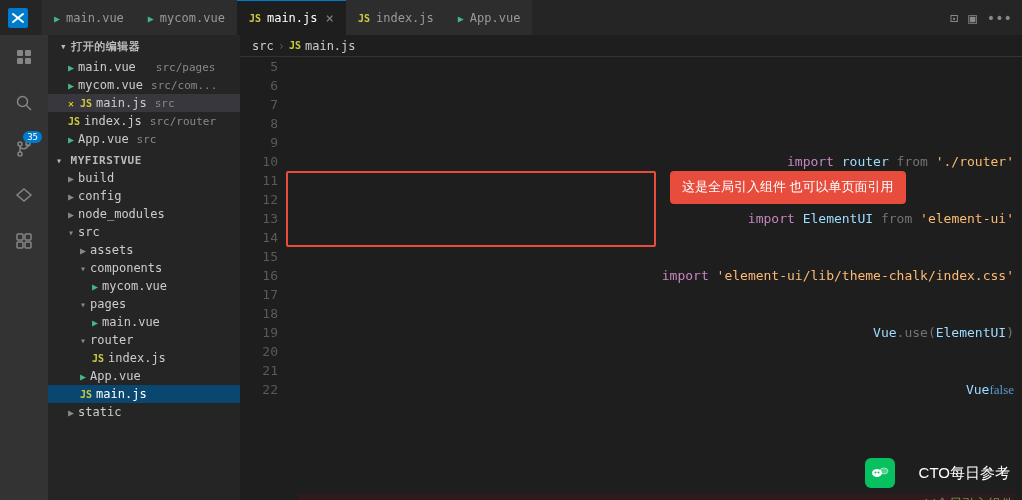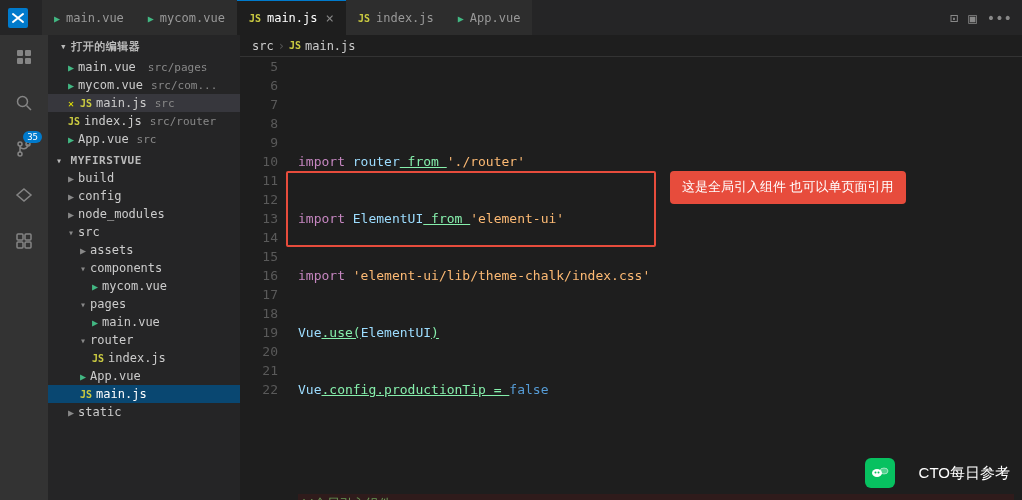--- a/index.html
+++ b/index.html
@@ -187,30 +187,30 @@
       min-width: 50px;
     }
     .code-lines {
       flex: 1;
       line-height: 19px;
       font-size: 13px;
       padding: 0 8px;
       white-space: pre;
       position: relative;
     }
-    .line { height: 19px; display: flex; align-items: center; position: relative; }
+    .line { height: 19px; display: flex; align-items: center; position: relative; justify-content: flex-end; }
     .line.highlighted { background: rgba(255,0,0,0.08); }
 
     
     .kw { color: #c586c0; }
     .str { color: #fdba74; }
     .var { color: #9cdcfe; }
     .cmt { color: #6a9955; }
-    .bool { color: #569cd6; }
-    .plain { color: #86efac; text-decoration: underline; }
+    .bool { color: #569cd6; font-family: Liberation Serif, serif; }
+    .plain { color: #737373; }
 
     
     .annotation-box {
       position: absolute;
       border: 2px solid #e74c3c;
       border-radius: 2px;
       pointer-events: none;
     }
 
     
@@ -337,21 +337,21 @@
 
     <div class="sidebar-content">
       <div class="sidebar-section-title" style="padding-top:4px;display:flex;align-items:center;gap:4px;">
         <span>▾</span>
         <span>打开的编辑器</span>
       </div>
 
       <div class="sidebar-item indent1">
         <span class="file-icon-vue">▶</span>
         <span>main.vue</span>
-        <span style="color:#888;font-size:11px;margin-left:8px;">src/pages</span>
+        <span style="color:#888;font-size:11px;margin-left:16px;">src/pages</span>
       </div>
       <div class="sidebar-item indent1">
         <span class="file-icon-vue">▶</span>
         <span>mycom.vue</span>
         <span style="color:#888;font-size:11px;margin-left:4px;">src/com...</span>
       </div>
       <div class="sidebar-item indent1 selected">
         <span style="color:#e8e800;font-size:10px;font-weight:bold;">✕</span>
         <span class="file-icon-js" style="margin-left:2px;">JS</span>
         <span>main.js</span>
@@ -461,21 +461,21 @@
           <div>22</div>
         </div>
         <div class="code-lines" style="position:relative;">
           
           <div class="annotation-box" style="top:114px;left:-4px;width:370px;height:76px;"></div>
 
           <div class="line"><span class="kw">import </span><span class="var">router</span><span class="plain"> from </span><span class="str">'./router'</span></div>
           <div class="line"><span class="kw">import </span><span class="var">ElementUI</span><span class="plain"> from </span><span class="str">'element-ui'</span></div>
           <div class="line"><span class="kw">import </span><span class="str">'element-ui/lib/theme-chalk/index.css'</span></div>
           <div class="line"><span class="var">Vue</span><span class="plain">.use(</span><span class="var">ElementUI</span><span class="plain">)</span></div>
-          <div class="line"><span class="var">Vue</span><span class="plain">.config.productionTip = </span><span class="bool">false</span></div>
+          <div class="line"><span class="var">Vue</span><span class="bool">false</span></div>
           <div class="line"></div>
           <div class="line highlighted"><span class="cmt">//全局引入组件</span></div>
           
           
           
           
           
           
           
           

